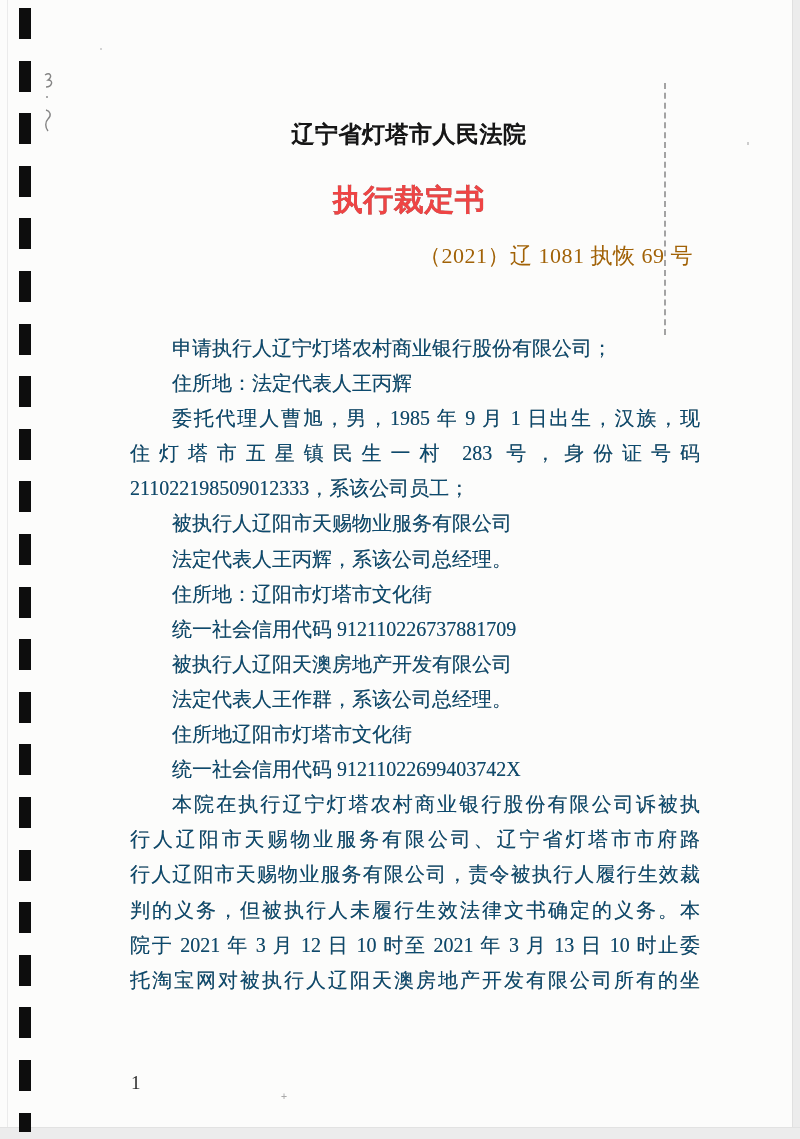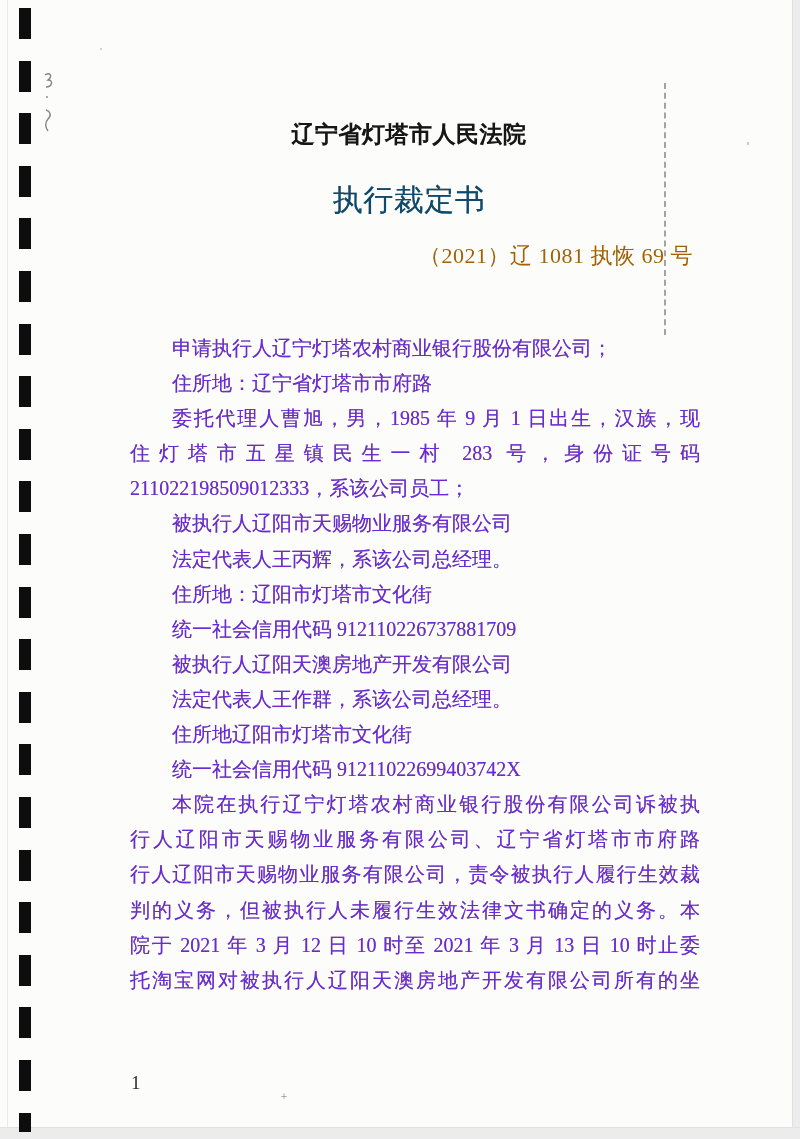--- a/index.html
+++ b/index.html
@@ -34,37 +34,37 @@
   }
 
   .court-name {
     position: absolute; left: 409px; top: 119px; transform: translateX(-50%);
     font-size: 23px; font-weight: 700; color: #161616;
     letter-spacing: 0.5px; white-space: nowrap;
     text-shadow: 0 0 0.5px rgba(20,20,20,0.55);
   }
   .doc-title {
     position: absolute; left: 409px; top: 180px; transform: translateX(-50%);
-    font-size: 30px; font-weight: 400; color: #0c4a6e;
+    font-size: 30px; font-weight: 700; color: #ef4444;
     letter-spacing: 0.5px; white-space: nowrap;
     text-shadow: 0 0 0.5px rgba(20,20,20,0.55);
   }
   .case-number {
     position: absolute; right: 107px; top: 241px;
     font-size: 22px; color: #a16207; letter-spacing: 0.5px; white-space: nowrap;
   }
 
   .fold-dashed-line {
     position: absolute; left: 664px; top: 83px; height: 252px; width: 0;
     border-left: 2px dashed #7e7e7e; opacity: 0.7;
   }
 
   .doc-body {
     position: absolute; left: 130px; top: 331px; width: 570px;
-    font-size: 20px; color: #6d28d9;
+    font-size: 20px; color: #0c4a6e;
     text-shadow: 0 0 0.4px rgba(30,30,30,0.5);
   }
   .doc-body .line {
     height: 35.1px; line-height: 35.1px;
     white-space: nowrap;
   }
   .doc-body .ind { text-indent: 42px; }
   .doc-body .just {
     white-space: normal;
     text-align: justify;
@@ -111,21 +111,21 @@
 <div class="speck-plus">+</div>
 
 <div class="court-name">辽宁省灯塔市人民法院</div>
 <div class="doc-title">执行裁定书</div>
 <div class="case-number">（2021）辽 1081 执恢 69 号</div>
 
 <div class="fold-dashed-line"></div>
 
 <div class="doc-body">
   <div class="line ind">申请执行人辽宁灯塔农村商业银行股份有限公司；</div>
-  <div class="line ind">住所地：辽宁省灯塔市市府路</div>
+  <div class="line ind">住所地：法定代表人王丙辉</div>
   <div class="line ind just">委托代理人曹旭，男，1985 年 9 月 1 日出生，汉族，现</div>
   <div class="line just">住灯塔市五星镇民生一村 283 号，身份证号码</div>
   <div class="line">211022198509012333，系该公司员工；</div>
   <div class="line ind">被执行人辽阳市天赐物业服务有限公司</div>
   <div class="line ind">法定代表人王丙辉，系该公司总经理。</div>
   <div class="line ind">住所地：辽阳市灯塔市文化街</div>
   <div class="line ind">统一社会信用代码 912110226737881709</div>
   <div class="line ind">被执行人辽阳天澳房地产开发有限公司</div>
   <div class="line ind">法定代表人王作群，系该公司总经理。</div>
   <div class="line ind">住所地辽阳市灯塔市文化街</div>

